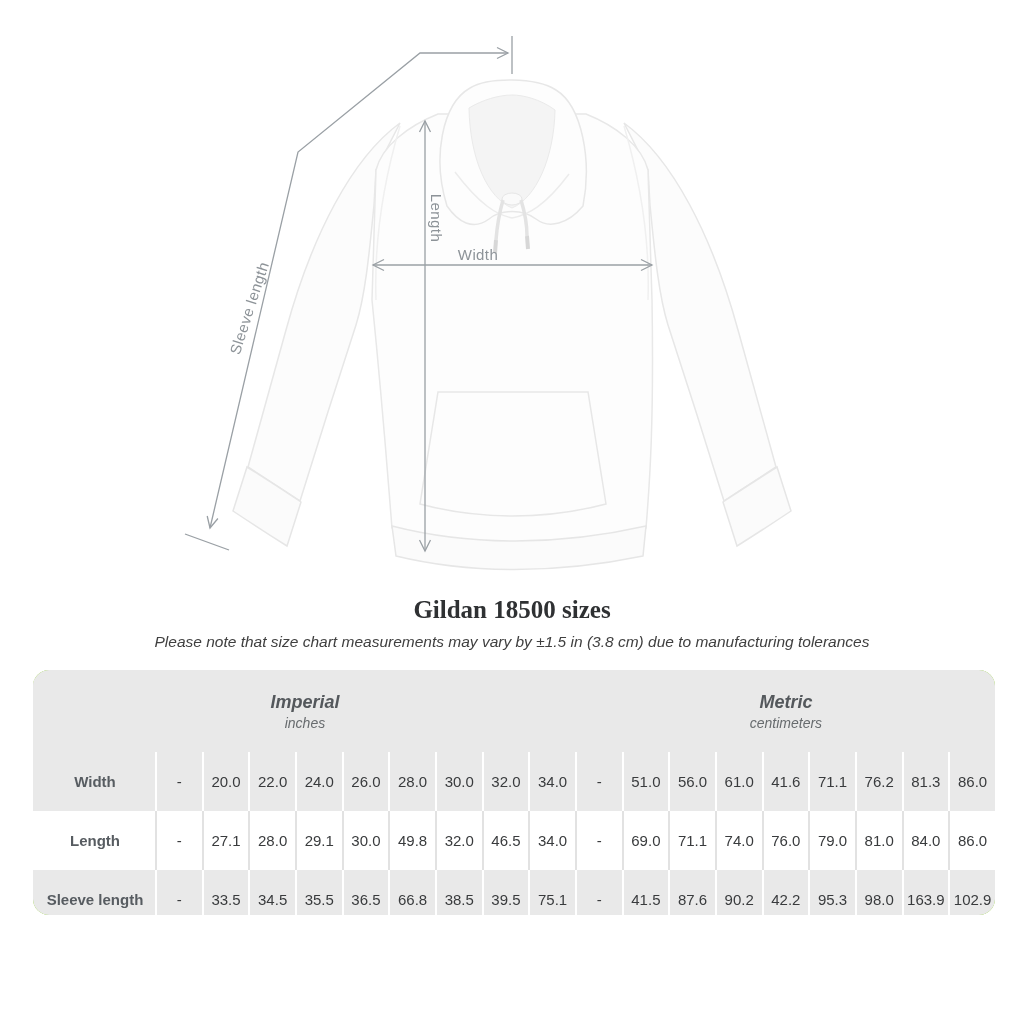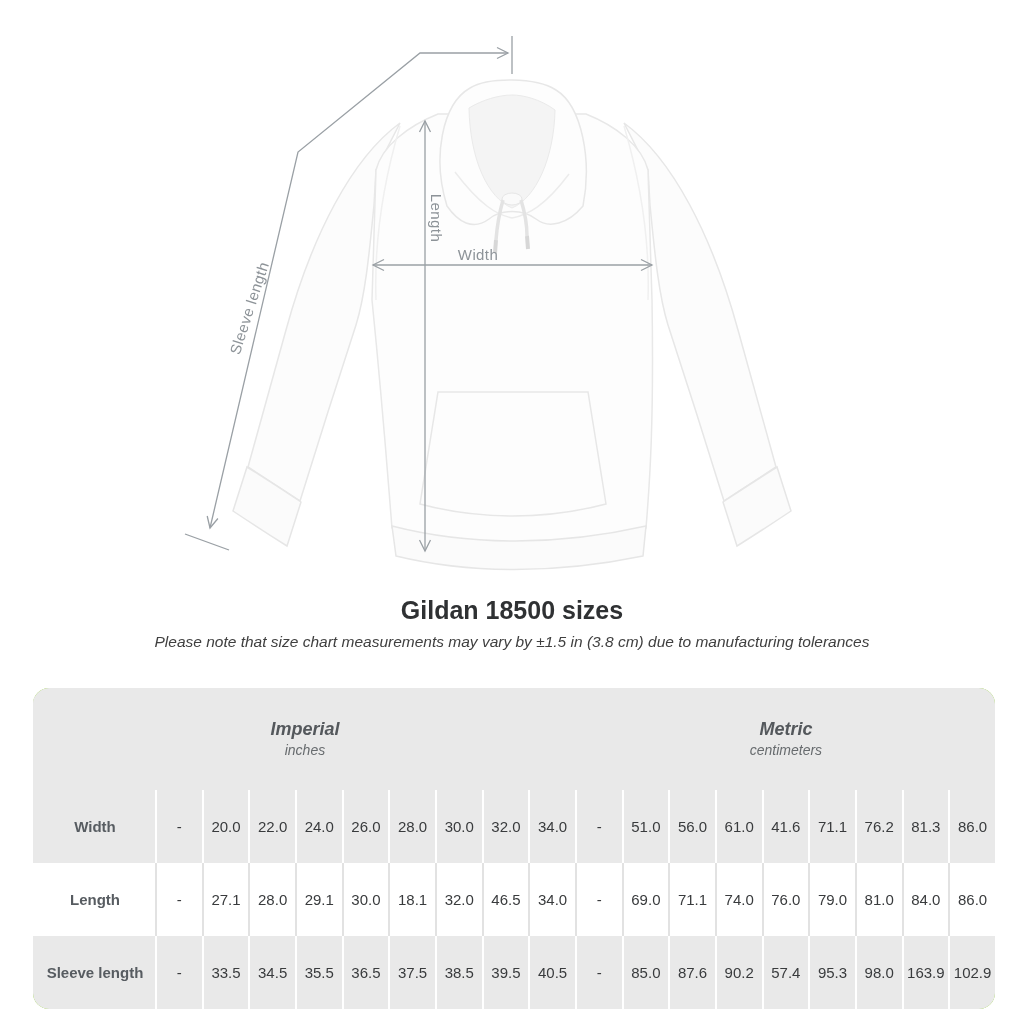--- a/index.html
+++ b/index.html
@@ -13,29 +13,29 @@
   .diagram-label{
     position:absolute;color:#8d9398;font-size:15px;letter-spacing:.4px;
     white-space:nowrap;transform:translate(-50%,-50%);
   }
   .label-width{left:478px;top:254px;}
   .label-length{left:436px;top:218px;transform:translate(-50%,-50%) rotate(90deg);}
   .label-sleeve{left:249px;top:308px;transform:translate(-50%,-50%) rotate(-72deg);}
   
   .chart-title{
     position:absolute;left:0;top:596px;width:1024px;text-align:center;
-    font-size:25px;font-weight:700;color:#2f3133;margin:0;
+    font-size:25px;font-weight:700;color:#2f3133;margin:0;font-family:Liberation Serif, serif;
   }
   .chart-note{
     position:absolute;left:0;top:633px;width:1024px;text-align:center;
     font-style:italic;font-size:15.5px;color:#404040;
   }
   
   .table-wrap{
-    position:absolute;left:33px;top:688px;width:962px;height:321px;
+    position:absolute;left:33px;top:670px;width:962px;height:245px;
     border-radius:16px;overflow:hidden;background:#84cc16;
   }
   table.sizes{
     width:100%;height:100%;table-layout:fixed;
     border-collapse:separate;border-spacing:0;
   }
   table.sizes col.c-size{width:122px;}
   table.sizes td, table.sizes th{
     text-align:center;vertical-align:middle;padding:0;
     font-size:15px;border-left:2px solid transparent;overflow:hidden;
@@ -166,50 +166,50 @@
         <td>81.3</td>
         <td>86.0</td>
       </tr>
       <tr class="r-white">
         <th>Length</th>
         <td>-</td>
         <td>27.1</td>
         <td>28.0</td>
         <td>29.1</td>
         <td>30.0</td>
-        <td>18.1</td>
+        <td>49.8</td>
         <td>32.0</td>
         <td>46.5</td>
         <td>34.0</td>
         <td>-</td>
         <td>69.0</td>
         <td>71.1</td>
         <td>74.0</td>
         <td>76.0</td>
         <td>79.0</td>
         <td>81.0</td>
         <td>84.0</td>
         <td>86.0</td>
       </tr>
       <tr class="r-gray">
         <th>Sleeve length</th>
         <td>-</td>
         <td>33.5</td>
         <td>34.5</td>
         <td>35.5</td>
         <td>36.5</td>
-        <td>37.5</td>
+        <td>66.8</td>
         <td>38.5</td>
         <td>39.5</td>
-        <td>40.5</td>
-        <td>-</td>
-        <td>85.0</td>
+        <td>75.1</td>
+        <td>-</td>
+        <td>41.5</td>
         <td>87.6</td>
         <td>90.2</td>
-        <td>57.4</td>
+        <td>42.2</td>
         <td>95.3</td>
         <td>98.0</td>
         <td>163.9</td>
         <td>102.9</td>
       </tr>
     </tbody>
       </table>
   </div>
 
 </div>

